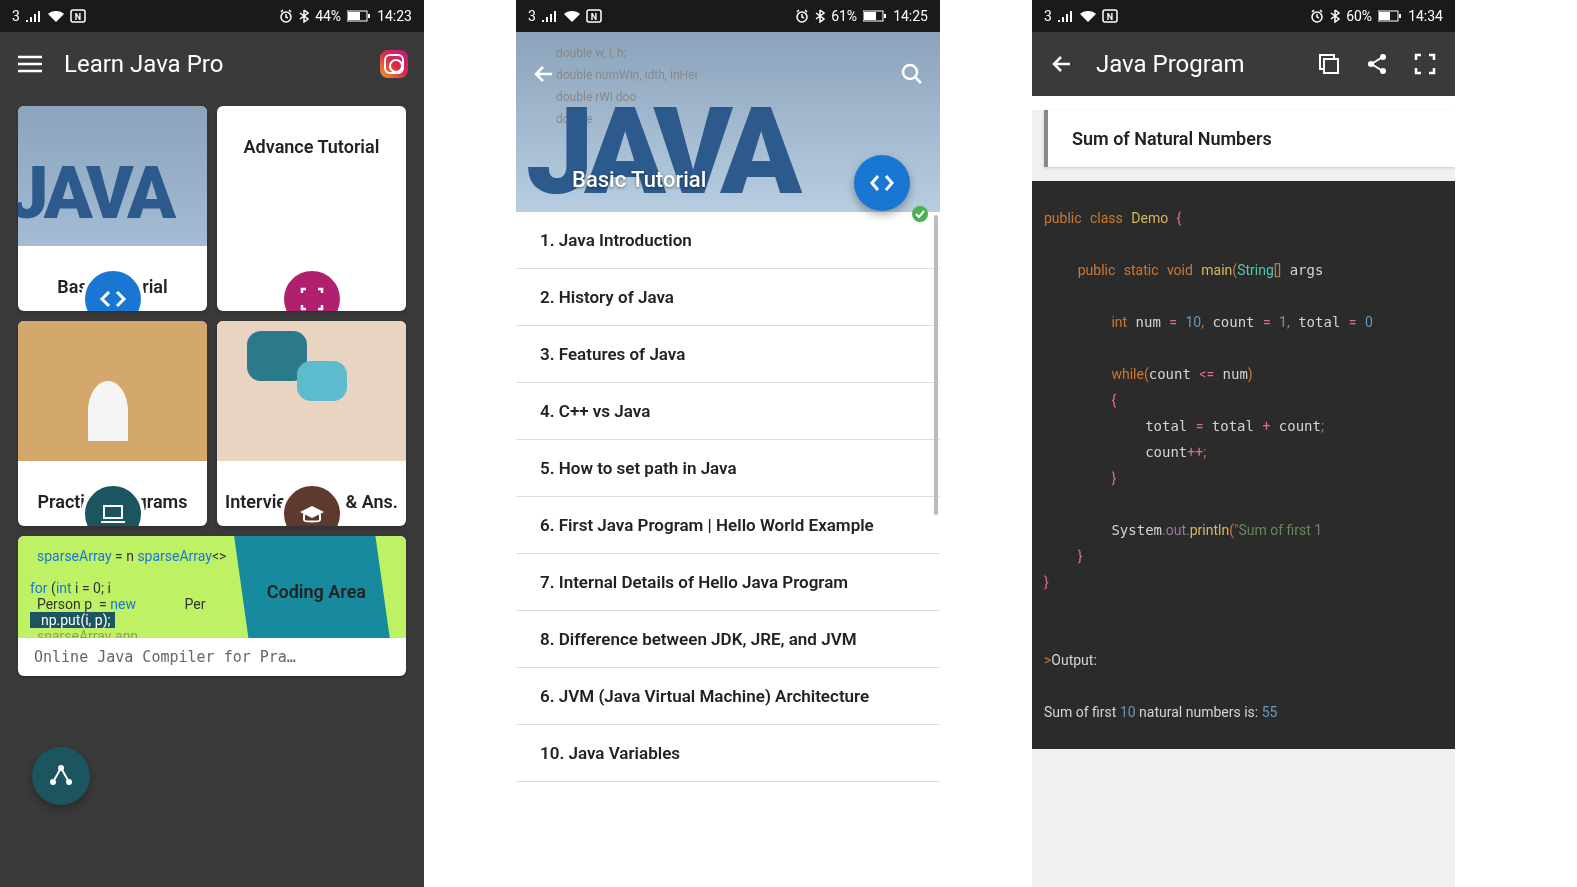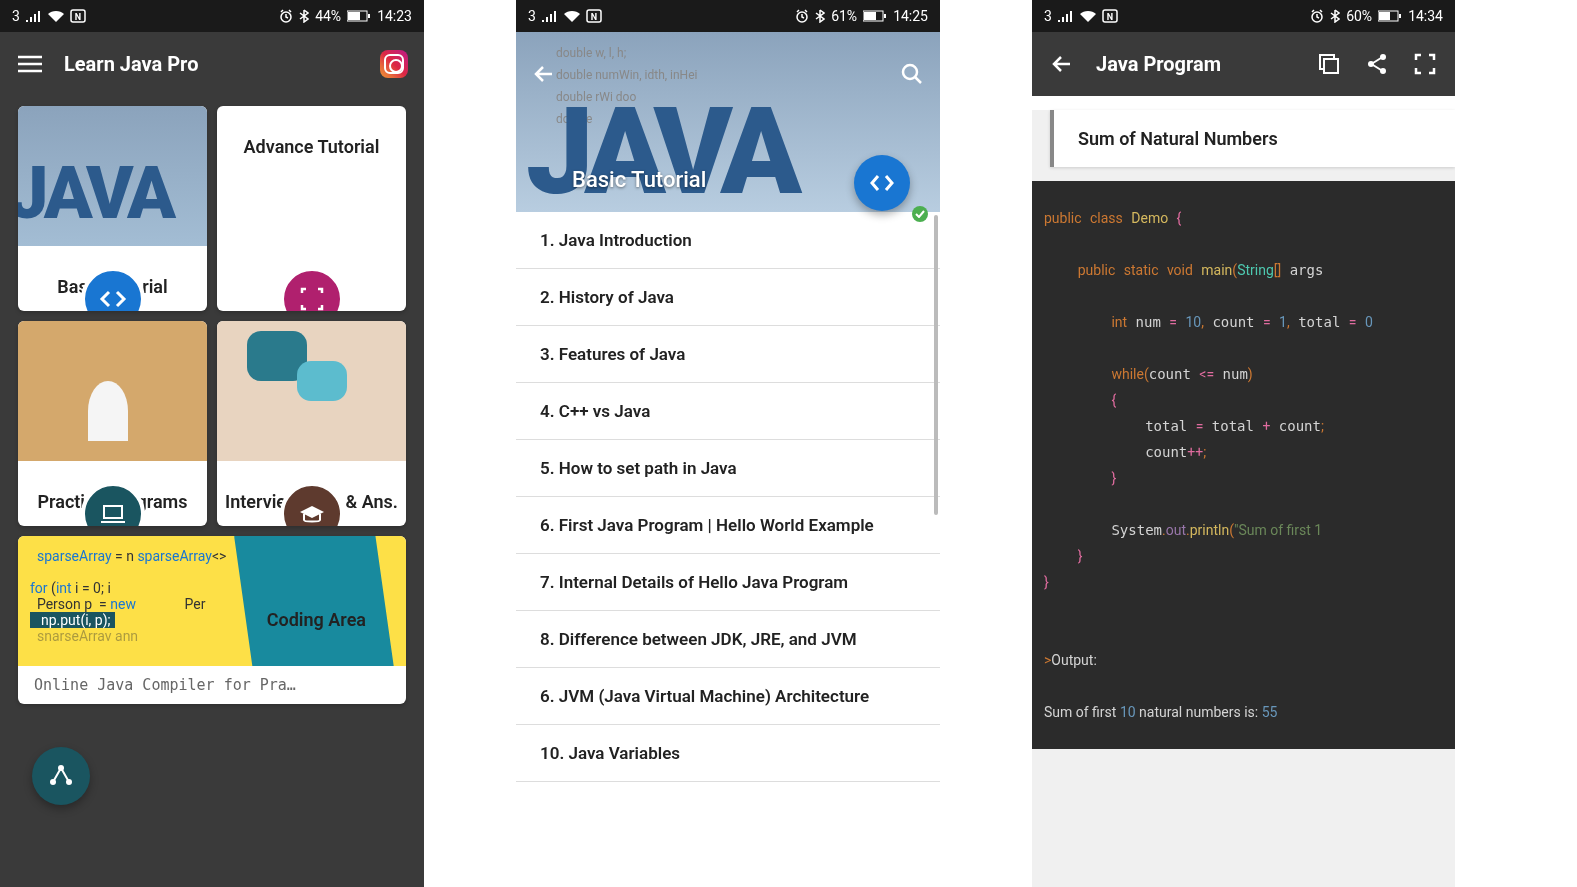--- a/index.html
+++ b/index.html
@@ -10,21 +10,21 @@
 .phone-3{left:1032px;width:423px}
 
 
 .statusbar{height:32px;background:#1a1a1a;color:#fff;display:flex;align-items:center;padding:0 12px;font-size:14px;justify-content:space-between}
 .sb-left{display:flex;align-items:center;gap:6px}
 .sb-right{display:flex;align-items:center;gap:6px}
 .sb-icon{display:inline-flex;align-items:center}
 
 
 .appbar{height:64px;background:#3a3a3a;color:#fff;display:flex;align-items:center;padding:0 16px;gap:20px}
-.appbar .title{font-size:20px;font-weight:700;flex:1}
+.appbar .title{font-size:24px;font-weight:400;flex:1}
 .appbar .icon-btn{width:28px;height:28px;display:flex;align-items:center;justify-content:center;cursor:pointer}
 .insta-icon{width:28px;height:28px;border-radius:8px;background:linear-gradient(45deg,#f09433 0%,#e6683c 25%,#dc2743 50%,#cc2366 75%,#bc1888 100%);position:relative}
 .insta-icon::before{content:"";position:absolute;top:4px;left:4px;right:4px;bottom:4px;border:2px solid #fff;border-radius:6px}
 .insta-icon::after{content:"";position:absolute;top:9px;left:9px;width:10px;height:10px;border:2px solid #fff;border-radius:50%}
 
 
 .p1-grid{padding:10px 18px;display:grid;grid-template-columns:1fr 1fr;gap:10px;background:#3a3a3a}
 .card{background:#fff;border-radius:6px;overflow:hidden;position:relative;box-shadow:0 2px 4px rgba(0,0,0,0.2)}
 .card-img{height:140px;background:#8ba3bc;position:relative;overflow:hidden}
 .card-img.java-bg{background:linear-gradient(#8ba3bc,#a3bdd4)}
@@ -32,21 +32,21 @@
 .card-img.city-bg{background:linear-gradient(#d4c9d4,#e8e0e8)}
 .card-img.office-bg{background:#d4a86c}
 .card-img.meeting-bg{background:#e8d4c0}
 .card-badge{position:absolute;bottom:-20px;left:50%;transform:translateX(-50%);width:64px;height:64px;border-radius:50%;display:flex;align-items:center;justify-content:center;border:4px solid #fff;z-index:5}
 .card-badge.blue{background:#1976d2}
 .card-badge.pink{background:#b0206e}
 .card-badge.teal{background:#1a5560}
 .card-badge.brown{background:#5e3a2e}
 .card-label{padding:30px 8px 14px;text-align:center;font-size:18px;font-weight:600;color:#222}
 .card-wide{grid-column:1/3}
-.card-wide .card-img{height:130px;background:#fde047;padding:12px;font-family:monospace;font-size:14px;color:#333;position:relative}
+.card-wide .card-img{height:102px;background:#bef264;padding:12px;font-family:monospace;font-size:14px;color:#333;position:relative}
 .card-wide .code-line{white-space:pre}
 .card-wide .kw{color:#1976d2}
 .card-wide .phone-illus{position:absolute;right:20px;top:-20px;width:140px;height:200px;background:#188a9e;border-radius:12px;transform:rotate(-8deg)}
 .card-wide .coding-area-label{position:absolute;right:40px;bottom:36px;font-size:18px;font-weight:600;color:#222}
 .card-wide-footer{padding:10px 16px;font-family:monospace;font-size:15px;color:#666;white-space:nowrap;overflow:hidden;text-overflow:ellipsis}
 .fab{position:absolute;left:32px;bottom:82px;width:58px;height:58px;border-radius:50%;background:#1a5560;display:flex;align-items:center;justify-content:center;box-shadow:0 4px 8px rgba(0,0,0,0.3);z-index:10}
 .p1-body{background:#3a3a3a;height:calc(100% - 96px);overflow:hidden}
 .top-badge{position:absolute;top:-36px;left:50%;transform:translateX(-50%);width:72px;height:72px;border-radius:50%;background:#b0206e;border:4px solid #fff;display:flex;align-items:center;justify-content:center;color:#fff;font-weight:bold;font-size:11px;text-align:center;z-index:4}
 .city-bg .buildings{position:absolute;bottom:0;left:0;right:0;height:100px;display:flex;justify-content:space-around;align-items:flex-end}
 .building{width:30px;background:#a8a8b8;height:80px}
@@ -65,21 +65,21 @@
 .p2-hero .search-btn{position:absolute;top:30px;right:16px;color:#fff;z-index:5}
 .p2-hero .hero-title{position:absolute;bottom:20px;left:56px;color:#fff;font-size:22px;font-weight:500;z-index:5;text-shadow:0 1px 3px rgba(0,0,0,0.5)}
 .p2-fab{position:absolute;top:155px;right:30px;width:56px;height:56px;border-radius:50%;background:#1976d2;display:flex;align-items:center;justify-content:center;box-shadow:0 4px 8px rgba(0,0,0,0.3);z-index:10}
 .p2-check{position:absolute;top:206px;right:12px;width:16px;height:16px;border-radius:50%;background:#4caf50;z-index:11;display:flex;align-items:center;justify-content:center}
 .p2-list{background:#fff}
 .p2-item{padding:18px 24px;border-bottom:1px solid #ddd;font-size:17px;font-weight:600;color:#222}
 .p2-scroll{position:absolute;right:2px;top:215px;width:4px;height:300px;background:#bbb;border-radius:2px}
 
 
 .p3-body{background:#f0f0f0;height:calc(100% - 96px);padding:0}
-.p3-title-card{background:#fff;margin:14px 0 14px 18px;padding:18px 24px;font-size:18px;font-weight:600;color:#222;border-left:4px solid #888;box-shadow:0 1px 3px rgba(0,0,0,0.15)}
+.p3-title-card{background:#fff;margin:14px 0 14px 12px;padding:18px 24px;font-size:18px;font-weight:600;color:#222;border-left:4px solid #888;box-shadow:0 1px 3px rgba(0,0,0,0.15)}
 .p3-code{background:#2b2b2b;color:#d4d4d4;font-family:"Consolas",monospace;font-size:14px;line-height:26px;padding:24px 12px;white-space:pre;overflow:hidden}
 .tok-kw{color:#cc7832}
 .tok-type{color:#4ec9b0}
 .tok-name{color:#d4b85e}
 .tok-num{color:#6897bb}
 .tok-str{color:#6a8759}
 .tok-punc{color:#cc7832}
 .tok-out{color:#d4d4d4}
 .tok-gt{color:#cc7832}
 .tok-field{color:#9876aa}

